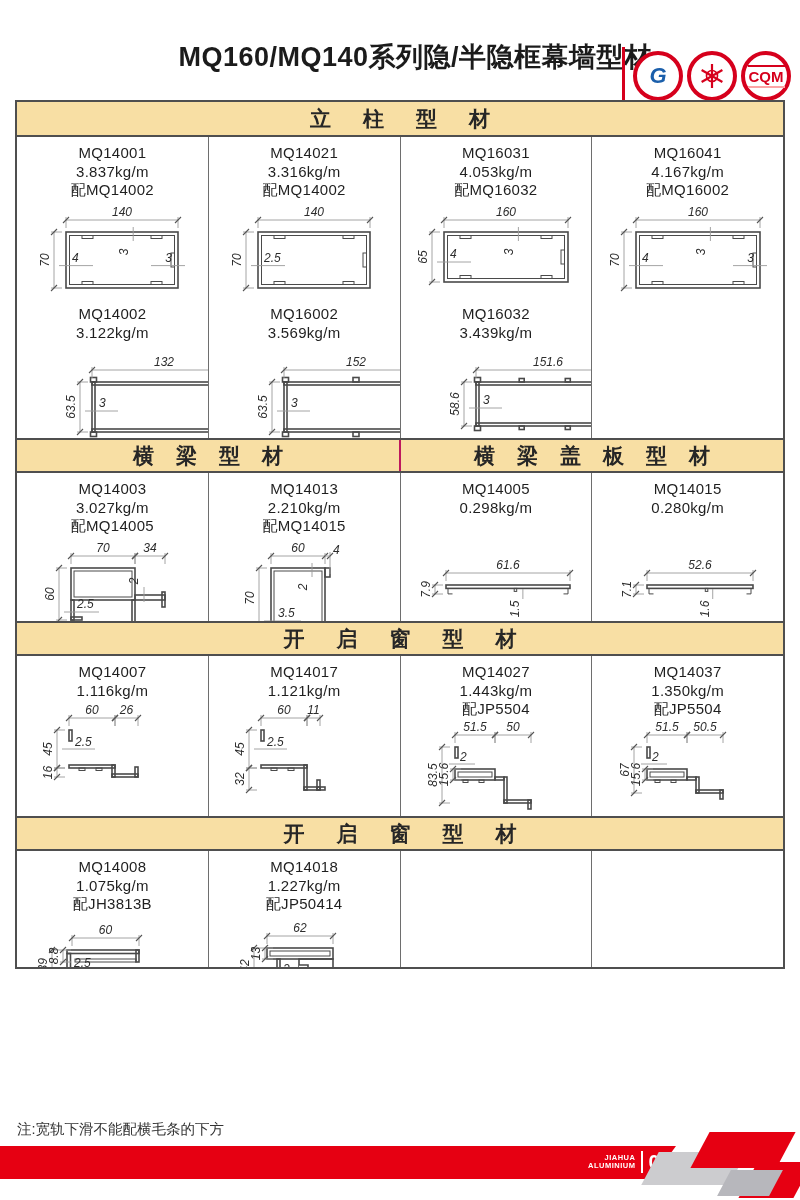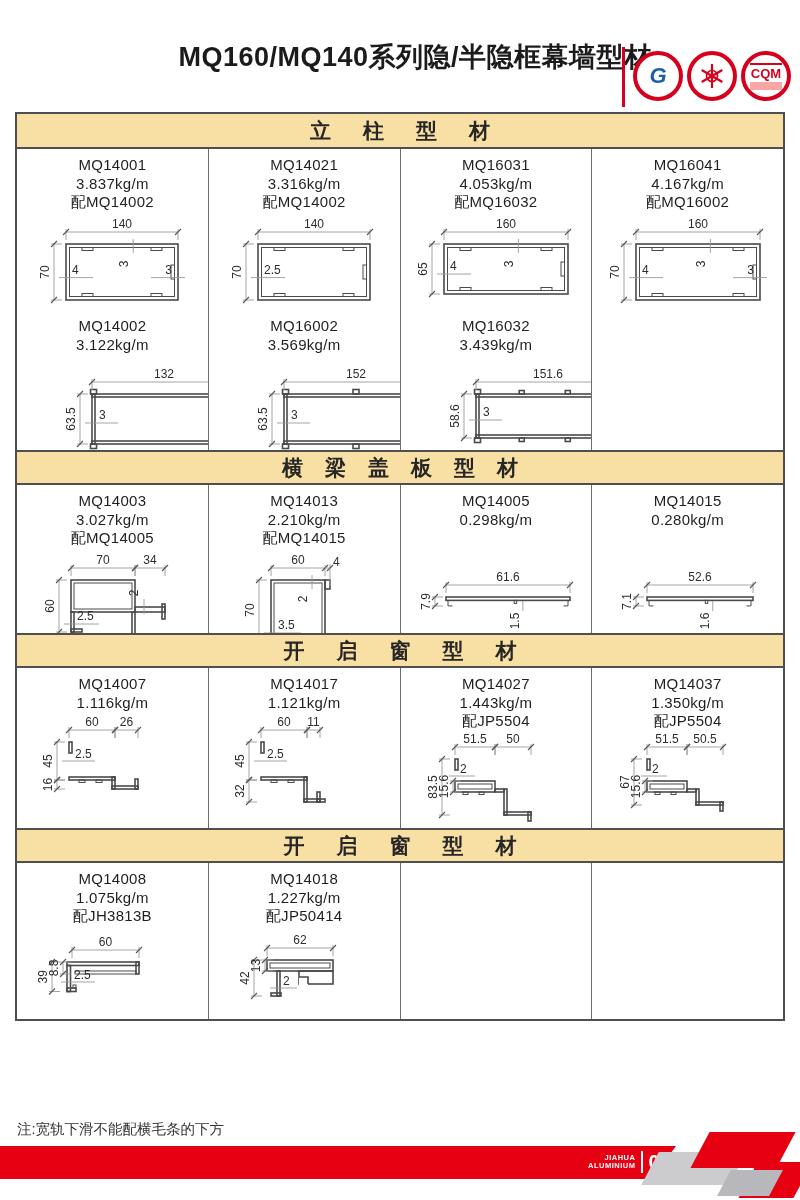--- a/index.html
+++ b/index.html
@@ -8,35 +8,35 @@
   
   .hdr{position:absolute;top:8px;left:0;width:684px;height:80px;margin-top:33px;}
   .hdr-center{position:absolute;left:130px;top:0;width:570px;text-align:center;}
   .hdr-title{font-size:27px;font-weight:bold;color:#1b1b1b;letter-spacing:0.5px;line-height:32px;}
   .hdr-sub{font-size:12px;font-weight:bold;color:#3a3a3a;letter-spacing:0.6px;margin-top:3px;}
   .hdr-divider{position:absolute;left:622px;top:6px;width:3px;height:60px;background:#d6001c;}
   .logos{position:absolute;left:633px;top:10px;display:flex;gap:4px;}
   .logo{width:50px;height:50px;border-radius:50%;border:4px solid #d6001c;box-sizing:border-box;
         display:flex;align-items:center;justify-content:center;background:#fff;}
   .logo-g{font-size:22px;font-weight:bold;font-style:italic;color:#1b5fab;}
-  .logo-cqm{font-size:13px;font-weight:bold;color:#d6001c;letter-spacing:0;
-            border-top:2px solid #d6001c;border-bottom:8px solid #fca5a5;padding:1px 1px;}
+  .logo-cqm{font-size:15px;font-weight:bold;color:#d6001c;letter-spacing:0;
+            border-top:2px solid #d6001c;border-bottom:2px solid #fca5a5;padding:1px 1px;}
   
-  .tbl{position:absolute;left:15px;top:112px;width:770px;border:2px solid #4f4f4f;box-sizing:border-box;background:#fff;}
+  .tbl{position:absolute;left:15px;top:100px;width:770px;border:2px solid #4f4f4f;box-sizing:border-box;background:#fff;}
   .band{height:35px;background:#f8dfa4;border-top:2px solid #4f4f4f;border-bottom:2px solid #4f4f4f;display:flex;box-sizing:border-box;}
   .band:first-child{border-top:none;}
   .band-cell{flex:1;display:flex;align-items:center;justify-content:center;}
-  .band-cell + .band-cell{border-left:2px solid #14532d;}
+  .band-cell + .band-cell{border-left:2px solid #be185d;}
   .band-label{font-size:21px;font-weight:bold;color:#262626;letter-spacing:32px;padding-left:32px;white-space:nowrap;line-height:31px;}
   .band-cell.span2 .band-label{letter-spacing:22px;padding-left:22px;}
   .row{display:flex;}
   .cell{flex:1;border-right:1.2px solid #6e6e6e;text-align:center;padding-top:7px;overflow:hidden;box-sizing:border-box;}
   .cell:last-child{border-right:none;}
   .mdl{font-size:15px;line-height:18.5px;color:#1f1f1f;letter-spacing:0.3px;}
-  .diag{margin-top:2px;}
+  .diag{margin-top:2px;font-style:italic;}
   .diag-core{margin-top:8px;padding-left:44px;}
   .diag-cover{margin-top:24px;}
   .diag-winC,.diag-winD{margin-top:6px;}
   
   .sh{fill:none;stroke:#4a4a4a;stroke-width:1.6;}
   .shi{fill:none;stroke:#4a4a4a;stroke-width:1;}
   .dl{stroke:#9a9a9a;stroke-width:0.9;}
   .dt{stroke:#555;stroke-width:1.1;}
   .dtx{font-family:"Liberation Sans",sans-serif;font-size:12px;fill:#2d2d2d;}
   
@@ -303,20 +303,23 @@
               <line x1="16" y1="35" x2="22" y2="29" class="dt"></line>
               <line x1="16" y1="79" x2="22" y2="73" class="dt"></line>
               <text x="14" y="54" class="dtx" text-anchor="middle" transform="rotate(-90 14 54)">58.6</text>
               <line x1="24" y1="58" x2="57" y2="58" class="dl"></line>
               <text x="38" y="54" class="dtx" text-anchor="start">3</text>
             </svg></div>
         </div>
         <div class="cell"></div>
       </div>
       <div class="band">
+        <div class="band-cell span2">
+          <span class="band-label">横梁型材</span>
+        </div>
         <div class="band-cell span2">
           <span class="band-label">横梁盖板型材</span>
         </div>
       </div>
       <div class="row" style="height:148px">
         <div class="cell">
           <div class="mdl">MQ14003</div>
           <div class="mdl">3.027kg/m</div>
           <div class="mdl">配MQ14005</div>
           <div class="diag diag-beamA"><svg width="186" height="98" viewBox="0 0 186 98">
@@ -601,21 +604,21 @@
               <line x1="47" y1="62" x2="53" y2="56" class="dt"></line>
               <text x="45" y="53.5" class="dtx" text-anchor="middle" transform="rotate(-90 45 53.5)">15.6</text>
             </svg></div>
         </div>
       </div>
       <div class="band">
         <div class="band-cell span4">
           <span class="band-label">开启窗型材</span>
         </div>
       </div>
-      <div class="row" style="height:156px">
+      <div class="row" style="height:116px">
         <div class="cell">
           <div class="mdl">MQ14008</div>
           <div class="mdl">1.075kg/m</div>
           <div class="mdl">配JH3813B</div>
           <div class="diag diag-winC"><svg width="186" height="84" viewBox="0 0 186 84">
               <rect x="48" y="30" width="72" height="3.5" class="sh"></rect>
               <rect x="56" y="39" width="61" height="3" class="shi"></rect>
               <rect x="117" y="30" width="3" height="12" class="sh"></rect>
               <rect x="48" y="33.5" width="3.5" height="26" class="sh"></rect>
               <rect x="48" y="56" width="9" height="3.5" class="sh"></rect>

